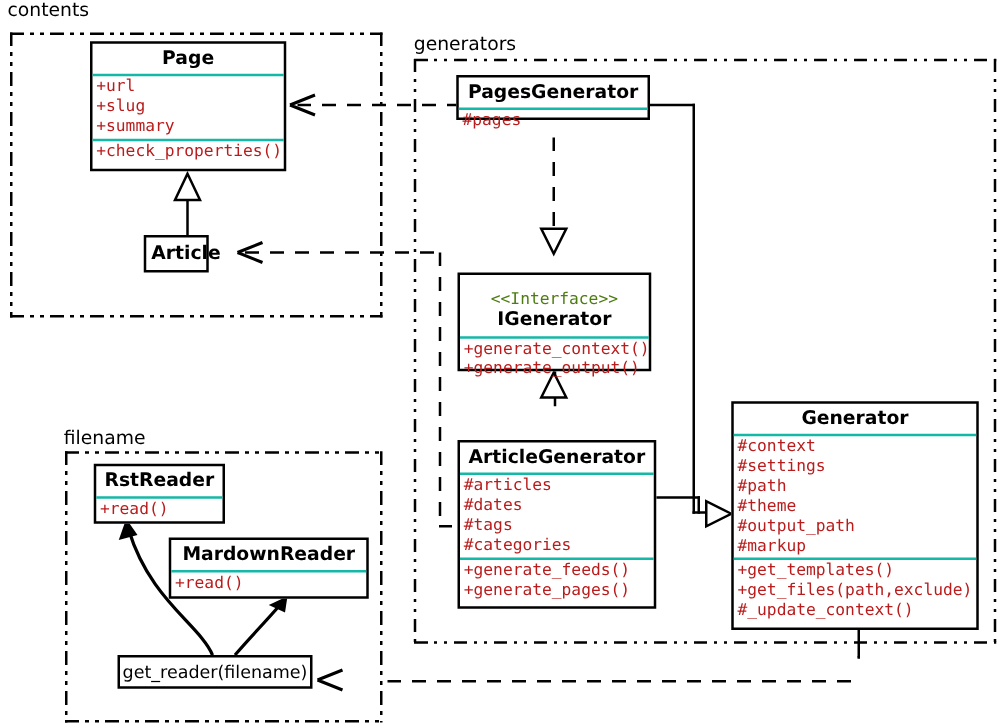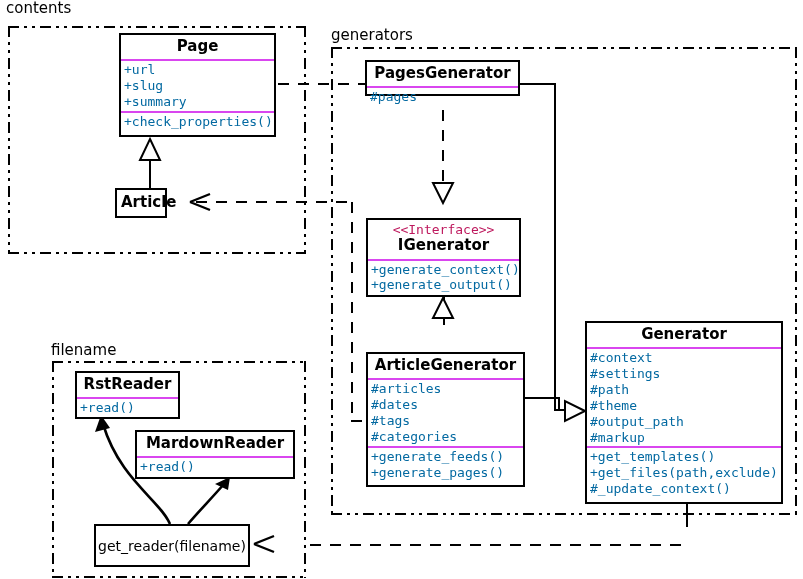--- a/index.html
+++ b/index.html
@@ -68,29 +68,30 @@
     text-align: center;
     color: #000;
     padding: 3px 4px 4px 4px;
     line-height: 1.15;
   }
   .uml-stereotype {
     font-family: "DejaVu Sans Mono", monospace;
     font-weight: normal;
     font-size: 13px;
     text-align: center;
-    color: #be185d;
+    color: #4d7c0f;
     padding: 3px 4px 0 4px;
     line-height: 1.1;
+    margin-top: 10px;
   }
   .uml-compartment {
-    border-top: 2px solid #d946ef;
+    border-top: 2px solid #14b8a6;
     font-family: "DejaVu Sans Mono", monospace;
     font-size: 13px;
-    color: #0369a1;
+    color: #b91c1c;
     padding: 1px 0 1px 3px;
     line-height: 1.22;
     white-space: nowrap;
   }
   .uml-compartment div {
     line-height: 1.22;
   }
   .plain-box {
     position: absolute;
     box-sizing: border-box;
@@ -193,21 +194,21 @@
 
     <polygon points="585,411 565,401 565,421" fill="#ffffff" stroke="#000" stroke-width="2"></polygon>
 
     <path d="M 170 524 C 160 500, 120 480, 103 424" fill="none" stroke="#000" stroke-width="2.6"></path>
     <polygon points="101,415 95,432 110,428" fill="#000"></polygon>
 
     <path d="M 188 524 C 200 510, 210 500, 224 484" fill="none" stroke="#000" stroke-width="2.6"></path>
     <polygon points="230,477 215,484 228,490" fill="#000"></polygon>
   </svg>
 
-  <div class="uml-class" style="left:72px; top:33px; width:157px; height:104px;margin-left:47px;">
+  <div class="uml-class" style="left:72px; top:33px; width:157px; height:104px;">
     <div class="uml-name">Page</div>
     <div class="uml-compartment">
       <div>+url</div>
       <div>+slug</div>
       <div>+summary</div>
     </div>
     <div class="uml-compartment">
       <div>+check_properties()</div>
     </div>
   </div>
@@ -272,17 +273,17 @@
     </div>
   </div>
 
   <div class="uml-class" style="left:135px; top:430px; width:160px; height:49px;">
     <div class="uml-name">MardownReader</div>
     <div class="uml-compartment">
       <div>+read()</div>
     </div>
   </div>
 
-  <div class="plain-box" style="left:94px; top:524px; width:156px; height:43px;">
+  <div class="plain-box" style="left:94px; top:524px; width:156px; height:27px;">
     <span>get_reader(filename)</span>
   </div>
 
 </div>
 
 </body></html>

